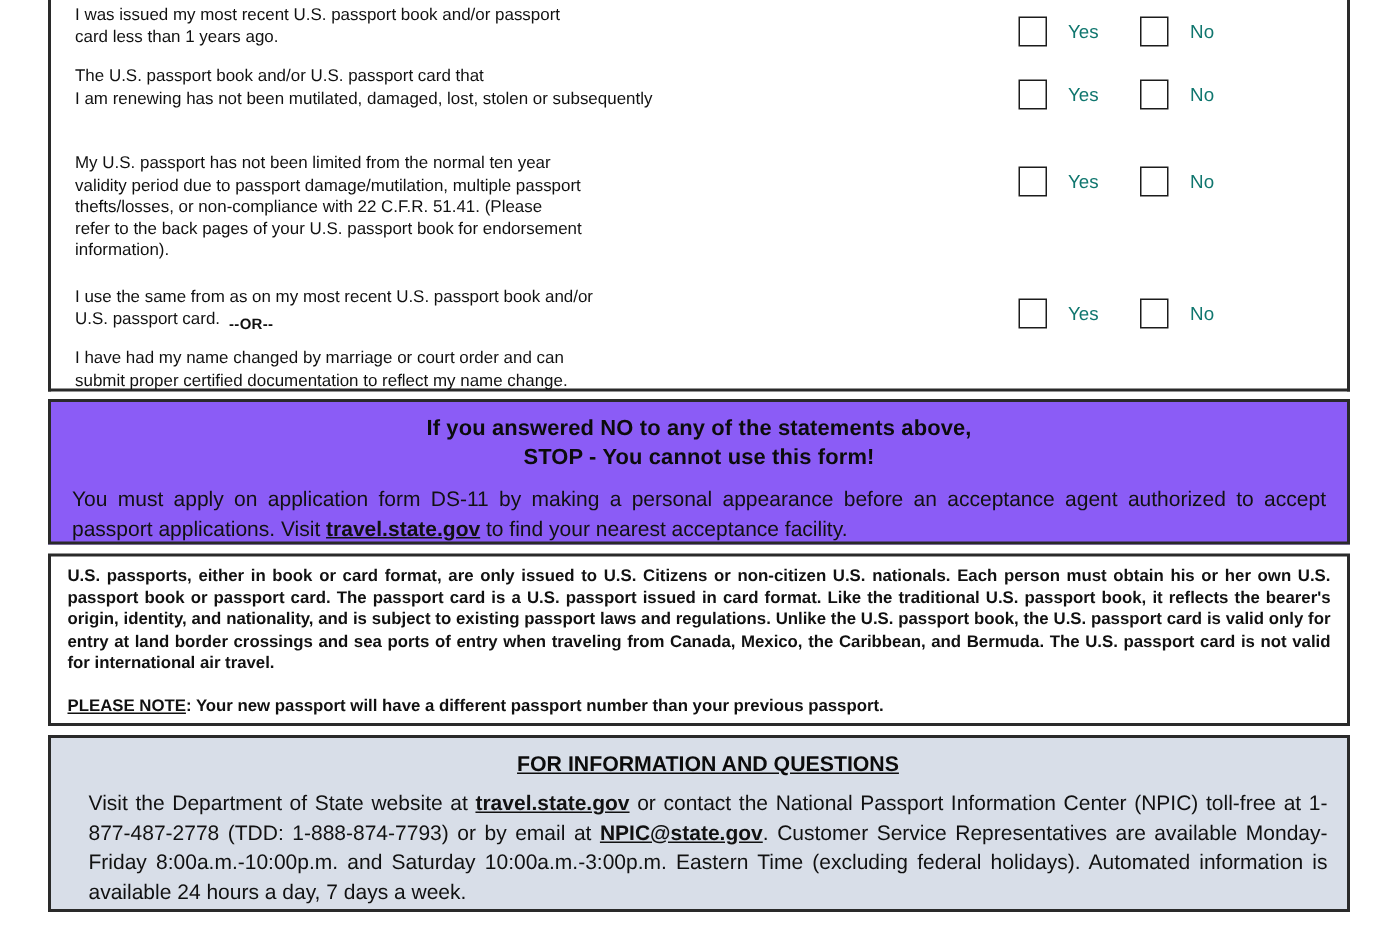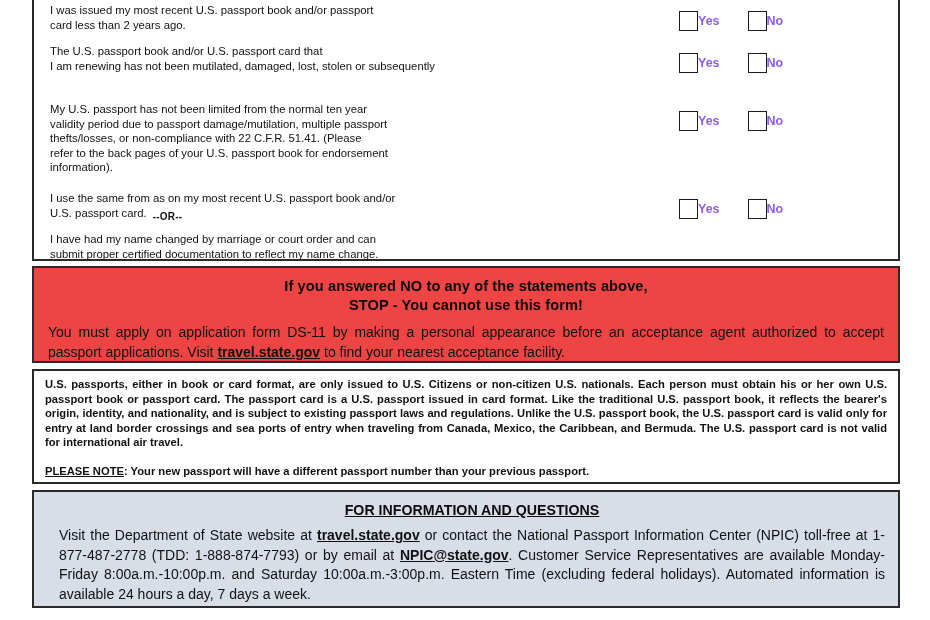--- a/index.html
+++ b/index.html
@@ -28,27 +28,27 @@
   .or-tag{
     font-weight:bold;font-size:10px;letter-spacing:.2px;
     position:relative;top:3px;margin-left:6px;
   }
 
   .boxpair{position:absolute;display:flex;align-items:center;}
   .cb{
     width:19px;height:20px;border:1.6px solid #1c1c1c;background:#fff;
     box-sizing:border-box;
   }
-  .cb-lab{font-size:12.5px;color:#8b5cf6;font-weight:bold;}
+  .cb-lab{font-size:12.5px;color:#0f766e;margin-left:14px;}
   .gap{width:28px;}
 
   
   .stop{
     position:absolute;left:32px;top:266px;width:868px;height:97px;
-    border:2px solid #2a2a2a;background:#ef4444;box-sizing:border-box;
+    border:2px solid #2a2a2a;background:#8b5cf6;box-sizing:border-box;
   }
   .stop-h{
     text-align:center;font-weight:bold;font-size:14.6px;line-height:19px;
     padding-top:9px;color:#0c0c0c;letter-spacing:.1px;
   }
   .stop-body{
     font-size:14px;line-height:19.5px;text-align:justify;
     padding:8px 14px 0 14px;color:#111;
   }
   .u{text-decoration:underline;font-weight:bold;}
@@ -83,21 +83,21 @@
 </style>
 </head>
 <body>
 
 <div class="page">
 
   <div class="statements">
 
     <div class="st-text" style="top:11px;">
       <p>I was issued my most recent U.S. passport book and/or passport</p>
-      <p>card less than 2 years ago.</p>
+      <p>card less than 1 years ago.</p>
     </div>
     <div class="boxpair" style="left:645px;top:19px;">
       <span class="cb"></span>
       <span class="cb-lab">Yes</span>
       <span class="gap"></span>
       <span class="cb"></span>
       <span class="cb-lab">No</span>
     </div>
 
     <div class="st-text" style="top:52px;">

